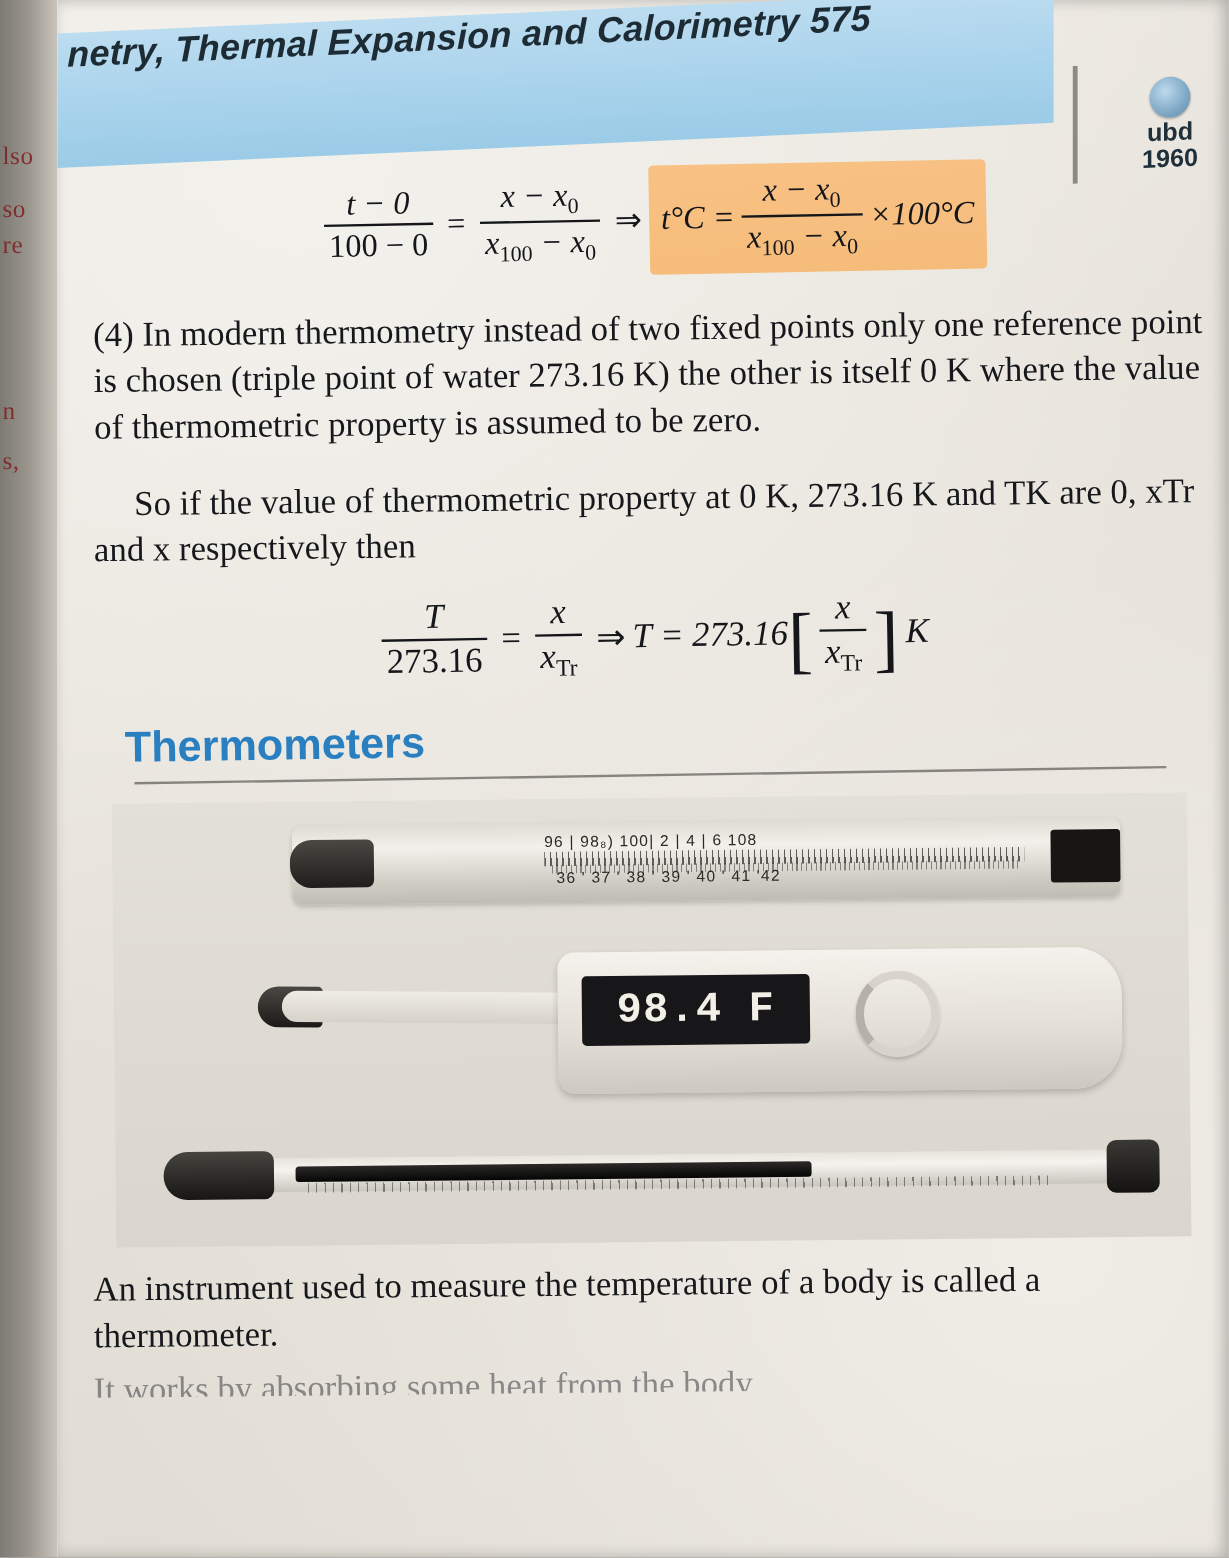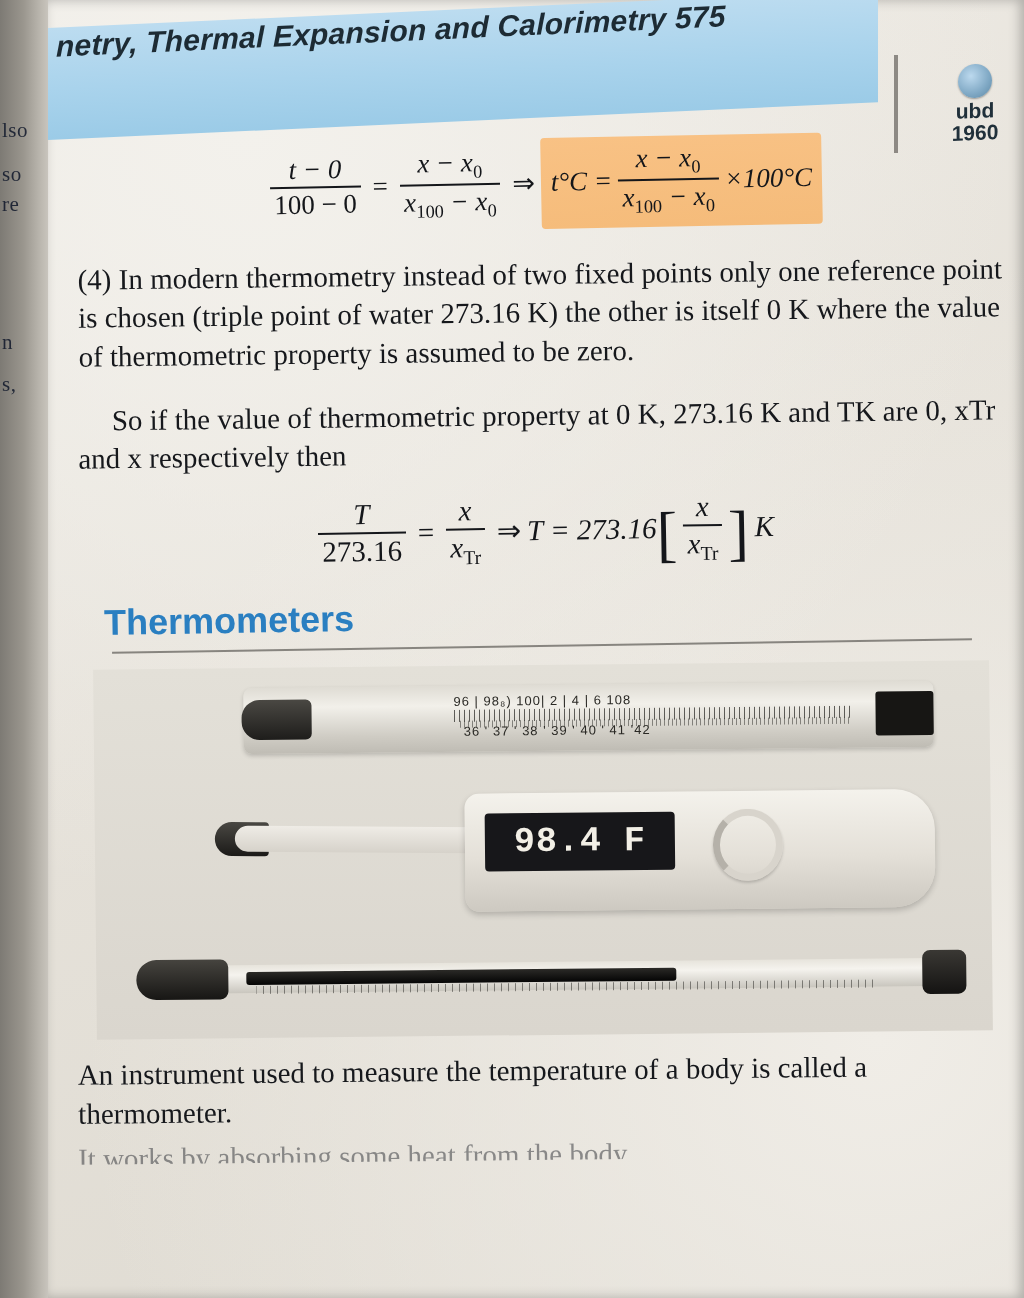--- a/index.html
+++ b/index.html
@@ -33,21 +33,21 @@
   
   .gutter {
     position: absolute;
     left: 0; top: 0;
     width: 52px; height: 1298px;
     background: linear-gradient(90deg, #7d7a74 0%, #9a968e 45%, #bdb9b1 80%, #cfcbc4 100%);
   }
   .gutter-text {
     position: absolute;
     left: 2px;
-    color: #0f172a;
+    color: #7f1d1d;
     font-size: 21px;
     font-family: "Liberation Serif", serif;
     letter-spacing: 0.5px;
     opacity: 0.85;
   }
 
   
   .header-band {
     position: absolute;
     left: 0px;

